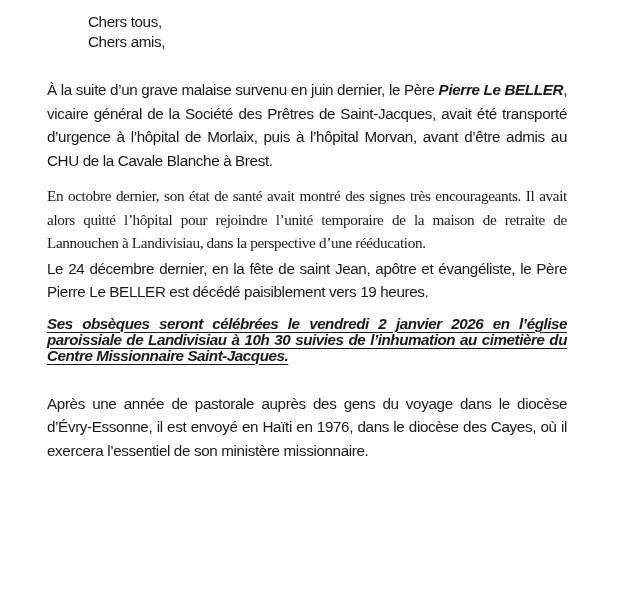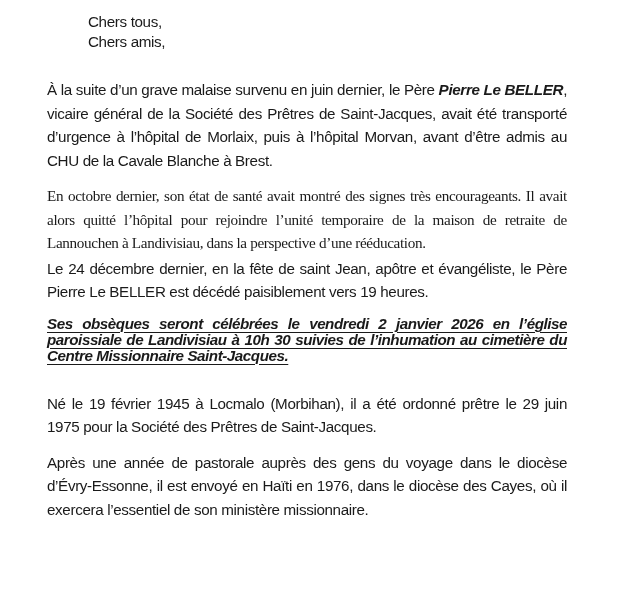--- a/index.html
+++ b/index.html
@@ -32,16 +32,15 @@
   </div>
 
   <p><span>À la suite d’un grave malaise survenu en juin dernier, le Père </span><span class="bold">Pierre Le BELLER</span><span>, vicaire général de la Société des Prêtres de Saint-Jacques, avait été transporté d’urgence à l’hôpital de Morlaix, puis à l’hôpital Morvan, avant d’être admis au CHU de la Cavale Blanche à Brest.</span></p>
 
   <p class="tight">En octobre dernier, son état de santé avait montré des signes très encourageants. Il avait alors quitté l’hôpital pour rejoindre l’unité temporaire de la maison de retraite de Lannouchen à Landivisiau, dans la perspective d’une rééducation.</p>
 
   <p>Le 24 décembre dernier, en la fête de saint Jean, apôtre et évangéliste, le Père Pierre Le BELLER est décédé paisiblement vers 19 heures.</p>
 
   <p class="funeral">Ses obsèques seront célébrées le vendredi 2 janvier 2026 en l’église paroissiale de Landivisiau à 10h 30 suivies de l’inhumation au cimetière du Centre Missionnaire Saint-Jacques.</p>
 
-  <p>Né le 19 février 1945 à Locmalo (Morbihan), il a été ordonné prêtre le 29 juin 1975 pour la Société des Prêtres de Saint-Jacques.</p>
 
   <p>Après une année de pastorale auprès des gens du voyage dans le diocèse d’Évry-Essonne, il est envoyé en Haïti en 1976, dans le diocèse des Cayes, où il exercera l’essentiel de son ministère missionnaire.</p>
 </div>
 
 </body></html>

